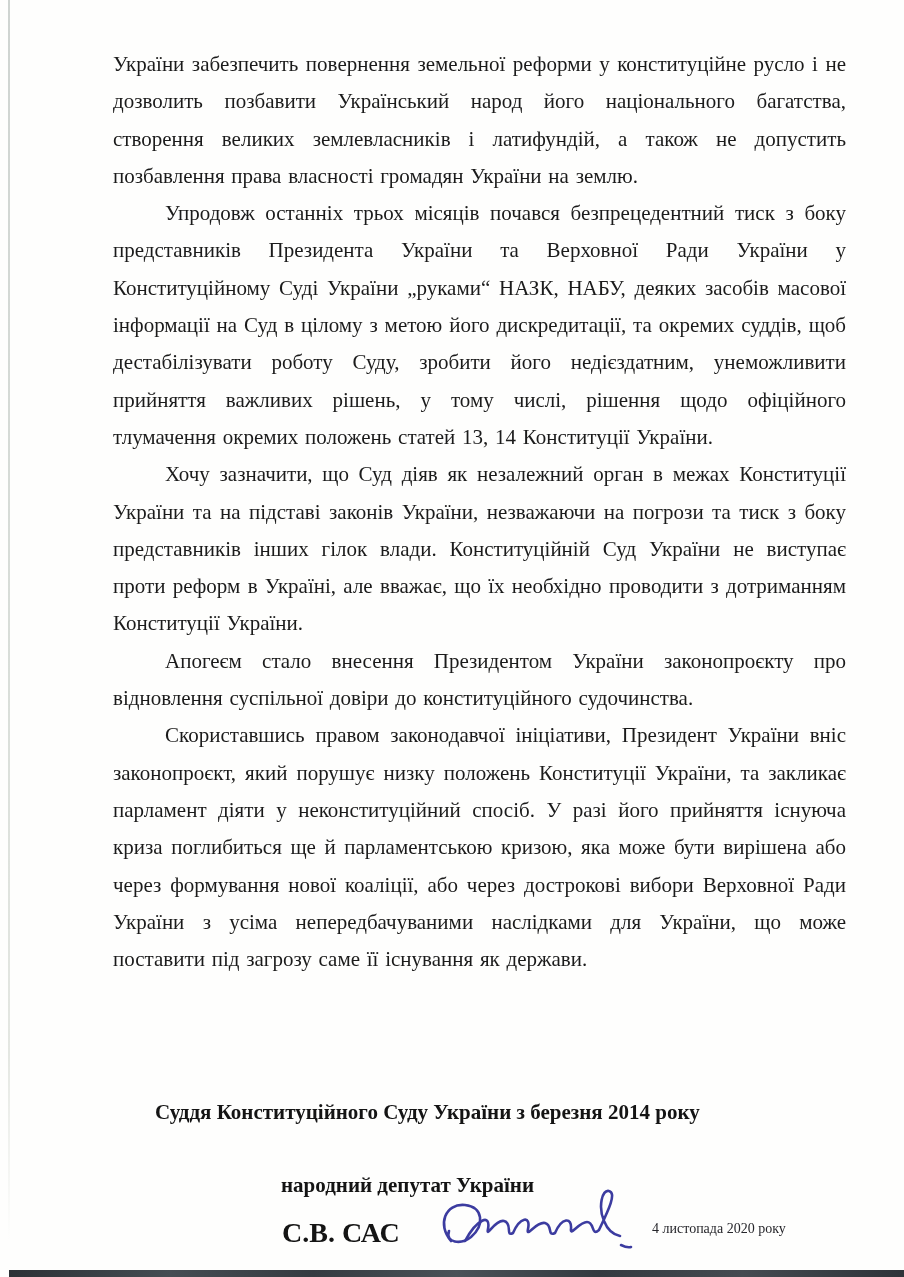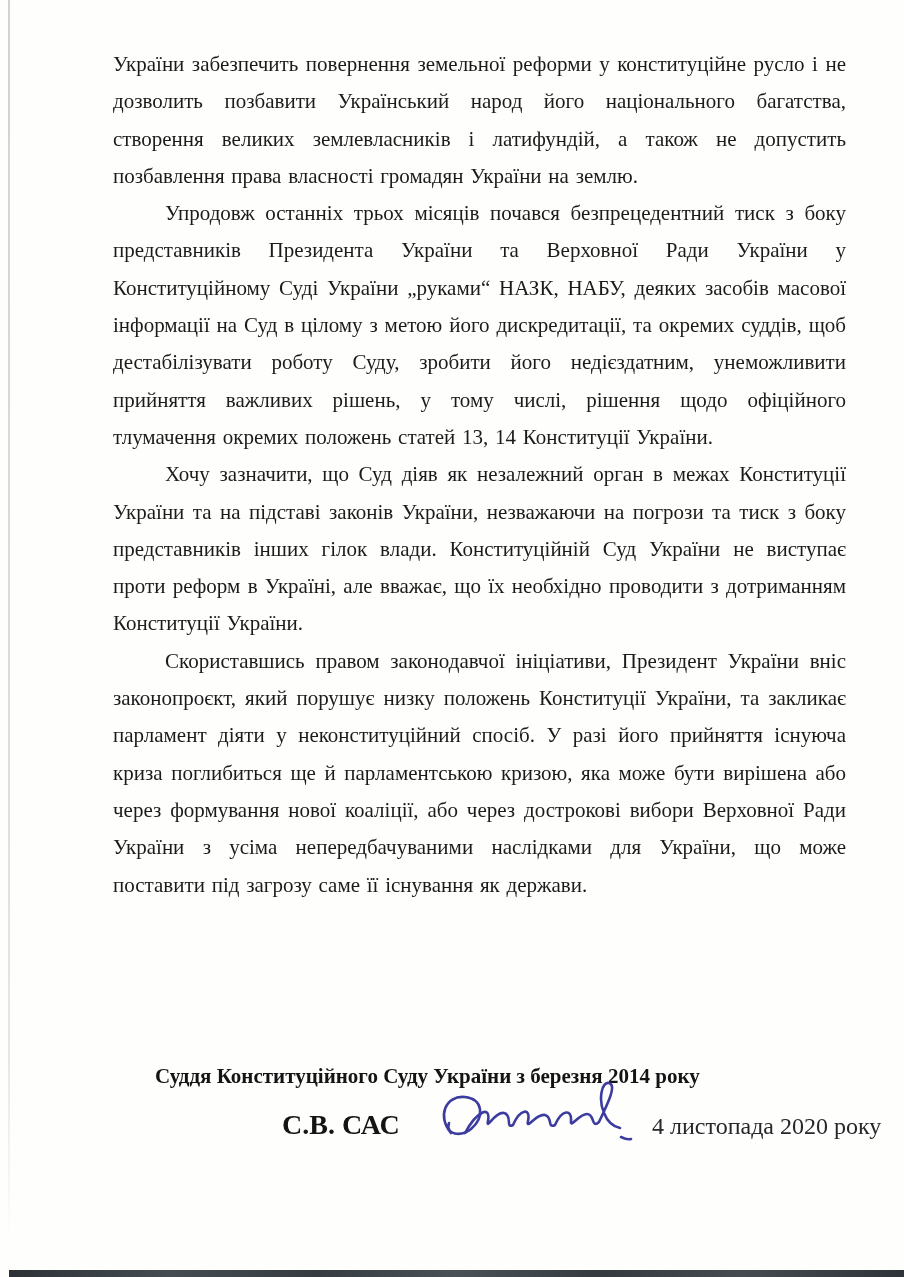--- a/index.html
+++ b/index.html
@@ -59,20 +59,21 @@
     top: 1058px;
     width: 505px;
     font-weight: bold;
     color: #141414;
   }
   .sig-line {
     text-align: center;
     font-size: 21px;
     line-height: 36.5px;
     white-space: nowrap;
+    margin-top: 36px;
   }
   .sig-row {
     position: relative;
     height: 60px;
     margin-top: 2px;
   }
   .sig-name {
     position: absolute;
     left: 127px;
     top: 12px;
@@ -84,41 +85,43 @@
     left: 280px;
     top: -16px;
     width: 205px;
     height: 74px;
   }
   .sig-date {
     position: absolute;
     left: 497px;
     top: 16px;
     font-weight: normal;
-    font-size: 24px;
+    font-size: 14px;
     color: #26262b;
     white-space: nowrap;
   }
 </style>
 </head>
 <body>
 
 <div class="page">
 
   <div class="scan-edge-left"></div>
 
   <div class="doc-body">
     <p class="continued">України забезпечить повернення земельної реформи у конституційне русло і не дозволить позбавити Український народ його національного багатства, створення великих землевласників і латифундій, а також не допустить позбавлення права власності громадян України на землю.</p>
     <p>Упродовж останніх трьох місяців почався безпрецедентний тиск з боку представників Президента України та Верховної Ради України у Конституційному Суді України „руками“ НАЗК, НАБУ, деяких засобів масової інформації на Суд в цілому з метою його дискредитації, та окремих суддів, щоб дестабілізувати роботу Суду, зробити його недієздатним, унеможливити прийняття важливих рішень, у тому числі, рішення щодо офіційного тлумачення окремих положень статей 13, 14 Конституції України.</p>
     <p>Хочу зазначити, що Суд діяв як незалежний орган в межах Конституції України та на підставі законів України, незважаючи на погрози та тиск з боку представників інших гілок влади. Конституційній Суд України не виступає проти реформ в Україні, але вважає, що їх необхідно проводити з дотриманням Конституції України.</p>
+    <p>Апогеєм стало внесення Президентом України законопроєкту про відновлення суспільної довіри до конституційного судочинства.</p>
     <p>Скориставшись правом законодавчої ініціативи, Президент України вніс законопроєкт, який порушує низку положень Конституції України, та закликає парламент діяти у неконституційний спосіб. У разі його  прийняття існуюча криза поглибиться ще й парламентською кризою, яка може бути вирішена або через формування нової коаліції, або через дострокові вибори Верховної Ради України з усіма непередбачуваними наслідками для України, що може поставити під загрозу саме її існування як держави.</p>
   </div>
 
   <div class="sig-block">
     <div class="sig-line">Суддя Конституційного Суду України з березня 2014 року</div>
+    <div class="sig-line">народний депутат України</div>
     <div class="sig-row">
       <span class="sig-name">С.В. САС</span>
       <span class="sig-ink">
         <svg width="205" height="74" viewBox="0 0 205 74" xmlns="http://www.w3.org/2000/svg">
           <g fill="none" stroke="#3c3ca0" stroke-width="2.6" stroke-linecap="round" stroke-linejoin="round">
             <path d="M16 52 C2 36 10 14 30 16 C48 18 50 36 36 48 C26 56 10 54 14 42"></path>
             <path d="M30 52 C42 30 56 24 53 40 C51 50 60 30 69 32 C78 34 70 48 78 44 C85 28 96 26 93 40 C91 50 101 32 110 34 C118 36 112 48 120 44 C127 28 137 28 136 40 C135 48 144 33 152 33 C160 33 156 48 164 41 C173 22 182 4 174 2 C167 0 163 18 169 32 C173 42 180 46 185 47"></path>
             <path d="M186 56 C190 58 193 59 196 58"></path>
           </g>
         </svg>

